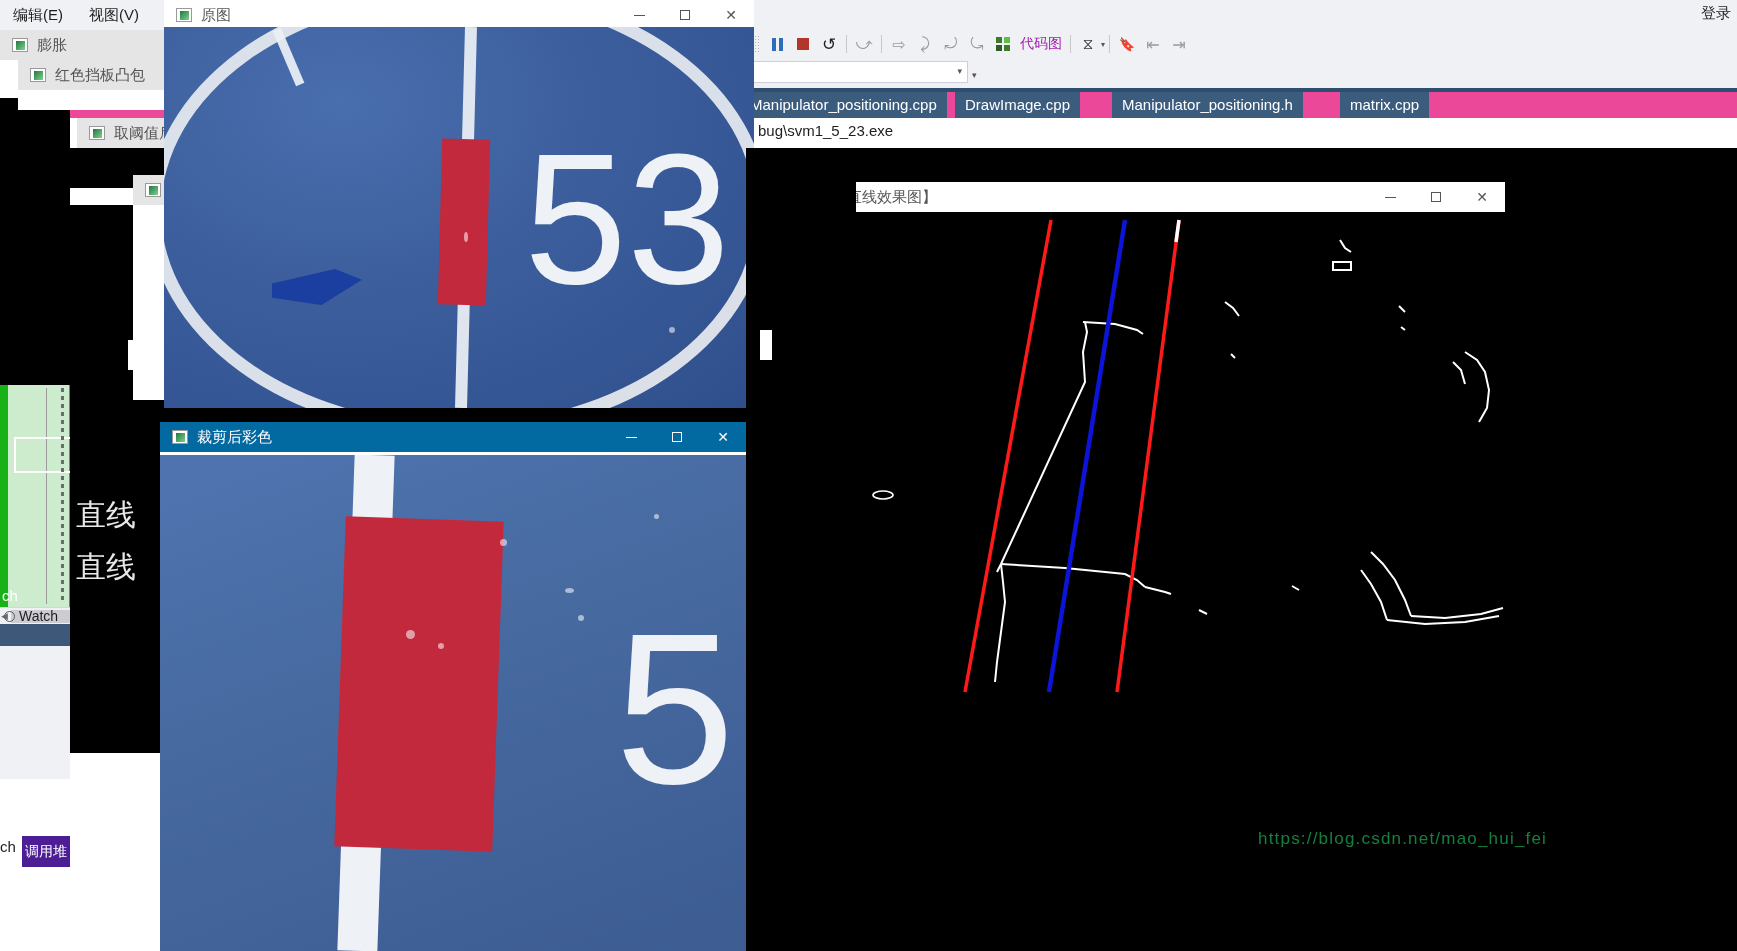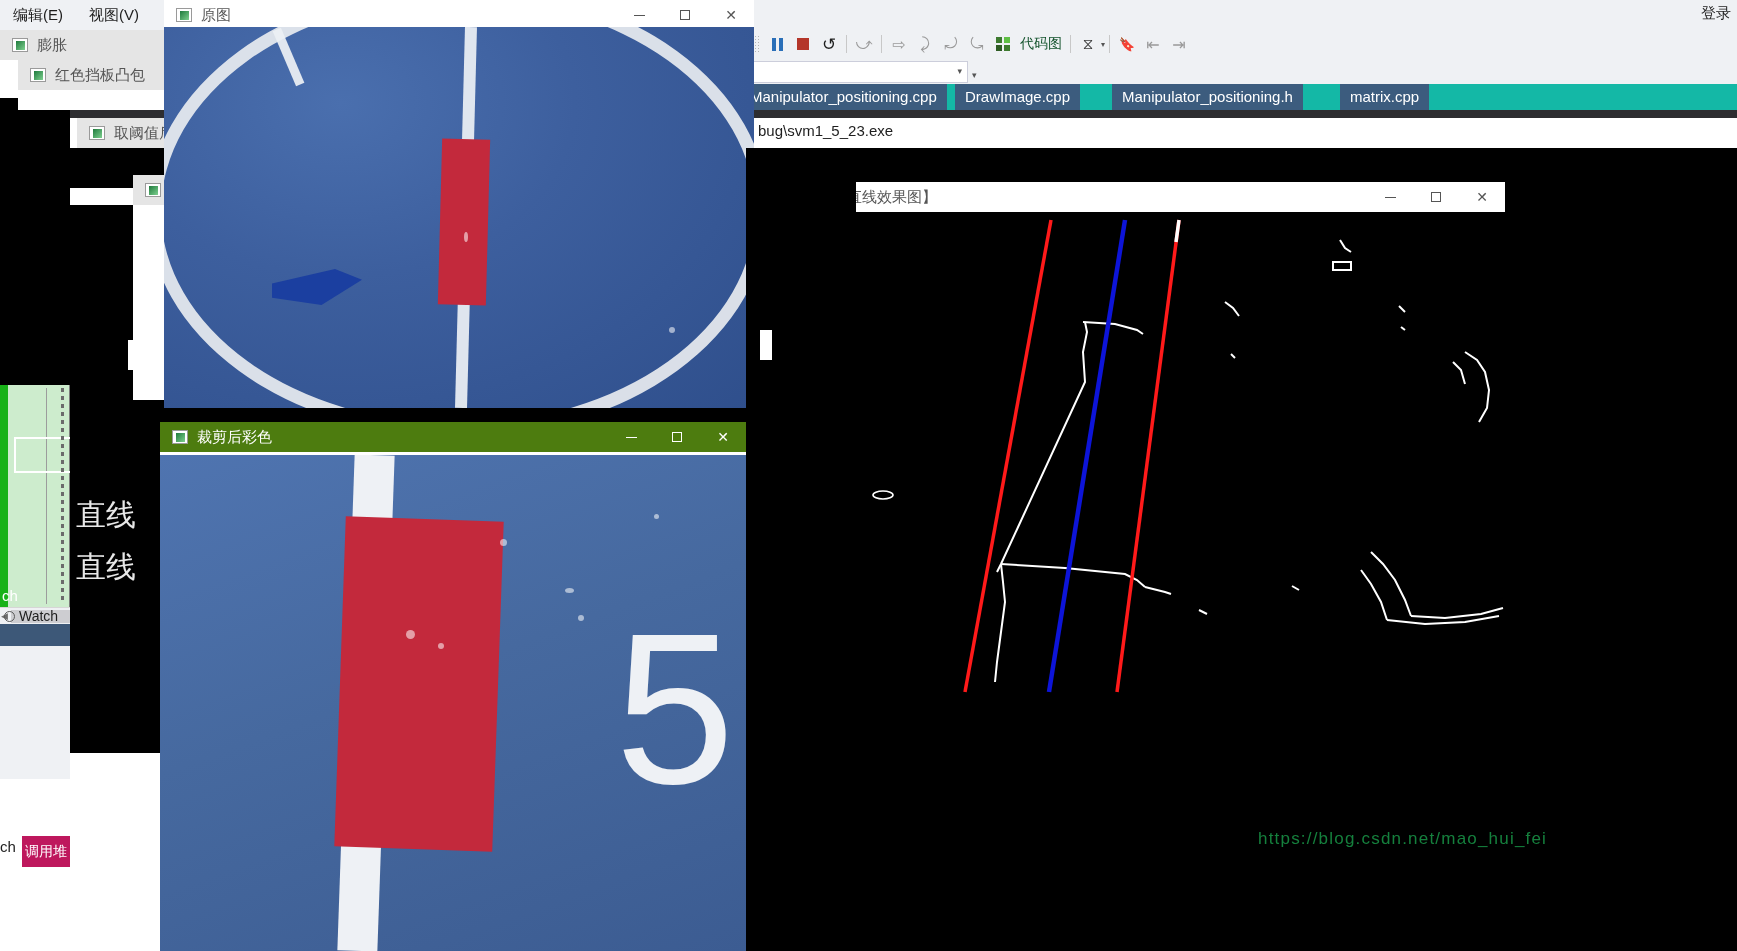--- a/index.html
+++ b/index.html
@@ -28,21 +28,21 @@
     background: #eff1f4; display: flex; align-items: center;
   }
   .tb-grip { width: 10px; height: 18px; margin: 0 3px;
     background-image: radial-gradient(#b4b4b4 40%, transparent 41%);
     background-size: 3px 3px; }
   .tb-btn {
     width: 26px; height: 24px; display: inline-flex; align-items: center;
     justify-content: center; font-size: 15px; color: #3b3b3b;
   }
   .tb-sep { width: 1px; height: 18px; background: #c8c8c8; margin: 0 4px; }
-  .tb-label { font-size: 14px; color: #14532d; padding: 0 4px; white-space: nowrap; }
+  .tb-label { font-size: 14px; color: #a21caf; padding: 0 4px; white-space: nowrap; }
   .tb-drop { font-size: 8px; color: #555; }
   .pause-ico { display:inline-block; width:11px; height:13px;
     border-left: 4px solid #2a6fb8; border-right: 4px solid #2a6fb8; }
   .stop-ico { display:inline-block; width:12px; height:12px; background:#b4362a; }
   .restart-ico { font-size: 17px; color:#1e1e1e; }
   .arrow-ico { font-size: 16px; color:#9a9a9a; }
   .codemap-ico { display:inline-block; width:14px; height:14px; position:relative; }
   .codemap-ico i { position:absolute; width:6px; height:6px; background:#4a9d3a; }
   .codemap-ico i:nth-child(1){ left:0; top:0; background:#3d7a2f; }
   .codemap-ico i:nth-child(2){ left:8px; top:0; background:#5fbf45; }
@@ -59,22 +59,22 @@
   }
   .combo .cv { position:absolute; left:6px; top:2px; font-size:13px; color:#1e1e1e; }
   .combo .ca { position:absolute; right:5px; top:4px; font-size:9px; color:#555; }
   .tb2-drop { position:absolute; left: 972px; top: 70px; font-size: 9px; color:#555; }
 
   .tabstrip {
     position: absolute; left: 0; top: 88px; width: 1737px; height: 4px;
     background: #2f4e6f;
   }
   .tabrow {
-    position: absolute; left: 0; top: 84px; width: 1737px; height: 26px;
-    background: #14b8a6;
+    position: absolute; left: 0; top: 92px; width: 1737px; height: 26px;
+    background: #ec4899;
   }
   .tab {
     position: absolute; top: 0; height: 26px; line-height: 26px;
     font-size: 15px; color: #ffffff; white-space: nowrap;
     padding: 0 10px;
   }
   .tab.sel { background: #3c5c7e; }
   .doc-area {
     position: absolute; left: 0; top: 118px; width: 1737px; bottom: 0;
     background: #ffffff;
@@ -124,31 +124,31 @@
     display:inline-block;
   }
   .bottom-tabbar {
     position:absolute; left:0; top:836px; width:220px; height:31px; background:#ffffff;
   }
   .bt-ch {
     position:absolute; left:0; top:838px; font-size:15px; color:#1e1e1e;
   }
   .bt-active {
     position:absolute; left:22px; top:836px; width:48px; height:31px;
-    background:#be185d; color:#ffffff; font-size:14px;
+    background:#4c1d95; color:#ffffff; font-size:14px;
     display:flex; align-items:center; justify-content:center; overflow:hidden;
   }
 
   
   .cvwin { position: absolute; background: #fff; }
   .cvwin .titlebar {
     position: absolute; left:0; top:0; width:100%; height: 30px;
     background: #ffffff; display: flex; align-items: center;
   }
-  .cvwin.active .titlebar { background: #4d7c0f; }
+  .cvwin.active .titlebar { background: #0369a1; }
   .cvwin .tb-ico {
     width: 16px; height: 14px; margin-left: 12px; position: relative;
     background: #ffffff; border: 1px solid #9a9a9a; flex: none;
   }
   .cvwin .tb-ico::after {
     content:''; position:absolute; left:3px; top:2px; width:9px; height:9px;
     background: linear-gradient(135deg,#1f7a3d,#7ed08f);
   }
   .cvwin .tb-title {
     margin-left: 9px; font-size: 15px; color: #555; white-space: nowrap;
@@ -406,20 +406,21 @@
           </div>
         <div class="wb">✕</div>
       </div>
     </div>
     <div class="canvas" style="top:27px; height:381px;">
       <div class="sign-bg">
         <div class="sign-ring" style="left:-16px; top:-42px; width:620px; height:452px;"></div>
         <div class="sign-vline" style="left:296px; top:0; width:12px; height:381px; transform:rotate(1.5deg);"></div>
         <div class="sign-vline" style="left:120px; top:0; width:9px; height:60px; transform:rotate(-23deg);"></div>
         <div class="sign-red" style="left:276px; top:112px; width:48px; height:166px; transform:rotate(1.5deg);"></div>
+        <div class="sign-digit" style="left:360px; top:100px; font-size:185px;">53</div>
         <div class="sign-blue-arrow" style="left:108px; top:242px; width:90px; height:36px; clip-path: polygon(0 40%, 70% 0, 100% 30%, 55% 100%, 0 80%);"></div>
         <div class="speck" style="left:300px; top:205px; width:4px; height:10px;"></div>
         <div class="speck" style="left:505px; top:300px; width:6px; height:6px;"></div>
       </div>
     </div>
   </div>
 
   <div class="cvwin active" style="left:160px; top:422px; width:586px; height:529px;">
     <div class="titlebar">
       <div class="tb-ico"></div>

